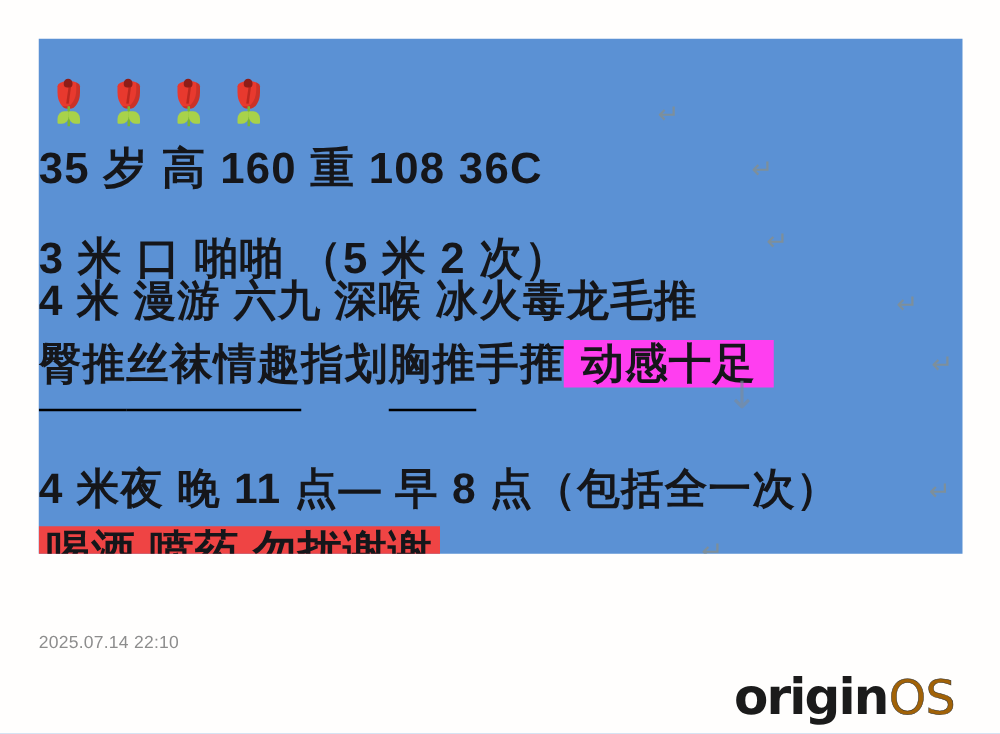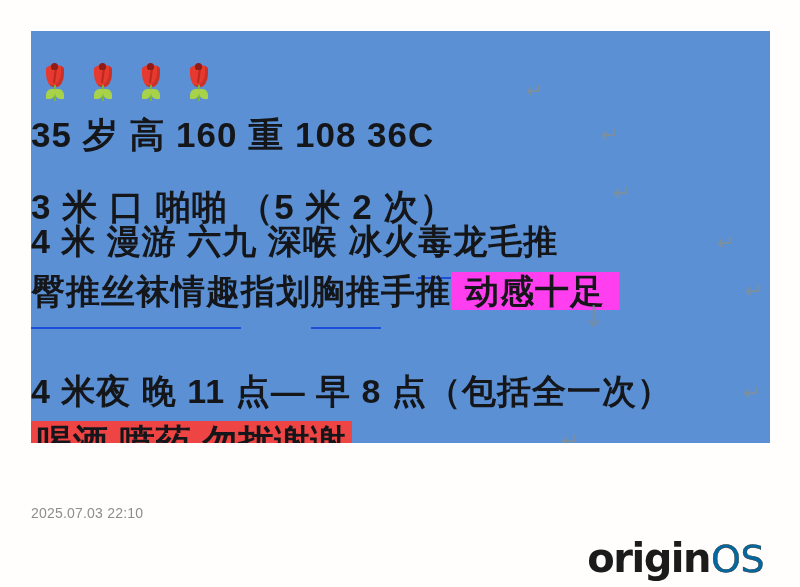--- a/index.html
+++ b/index.html
@@ -109,21 +109,21 @@
   #line1 { top: 86px; }
   #line2 { top: 141px; margin-top: 17px; }
   #line3 { top: 193px; font-size: 34px; }
   #line4 { top: 241px; font-size: 34px; }
   #line5 { top: 295px; }
   #line6 { top: 343px; font-size: 34px; }
   #line7 { top: 390px; }
 
   .seg { display: inline-block; }
   .ul {
-    border-bottom: 2px solid #1d4ed8;
+    border-bottom: 2px solid #000000;
     padding-bottom: 19px;
   }
   .hl-magenta {
     background: #ff3ef0;
     padding: 2px 14px;
   }
   .hl-yellow {
     background: #ef4444;
     padding: 3px 6px;
   }
@@ -169,21 +169,21 @@
   #brand-origin {
     font-size: 40px;
     font-weight: 700;
     color: #1b1b1b;
     letter-spacing: -1.5px;
     line-height: 1;
   }
   #brand-os {
     font-size: 38px;
     font-weight: 400;
-    color: #0369a1;
+    color: #a16207;
     letter-spacing: -0.5px;
     line-height: 1;
     margin-left: 1px;
     -webkit-text-stroke: 0.4px #2a2a2a;
   }
 </style>
 </head>
 <body>
 
 <div id="poster">
@@ -235,18 +235,18 @@
   </div>
   <span class="ret" style="left:712px; top:350px;">↵</span>
 
   <div class="line t-line" id="line7">
     <span class="seg hl-yellow">喝酒  喷药  勿扰谢谢</span>
   </div>
   <span class="ret" style="left:530px; top:398px;">↵</span>
 
 </div>
 
-<div id="timestamp">2025.07.03 22:10</div>
+<div id="timestamp">2025.07.14 22:10</div>
 
 <div id="brand">
   <span id="brand-origin">origin</span>
     <span id="brand-os">OS</span>
 </div>
 
 </body></html>

